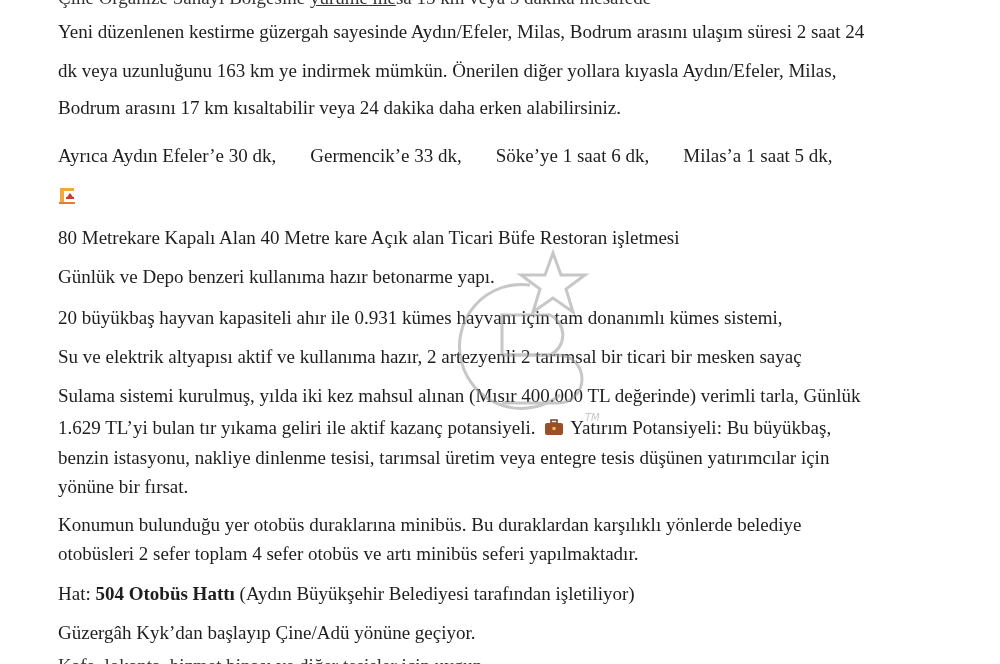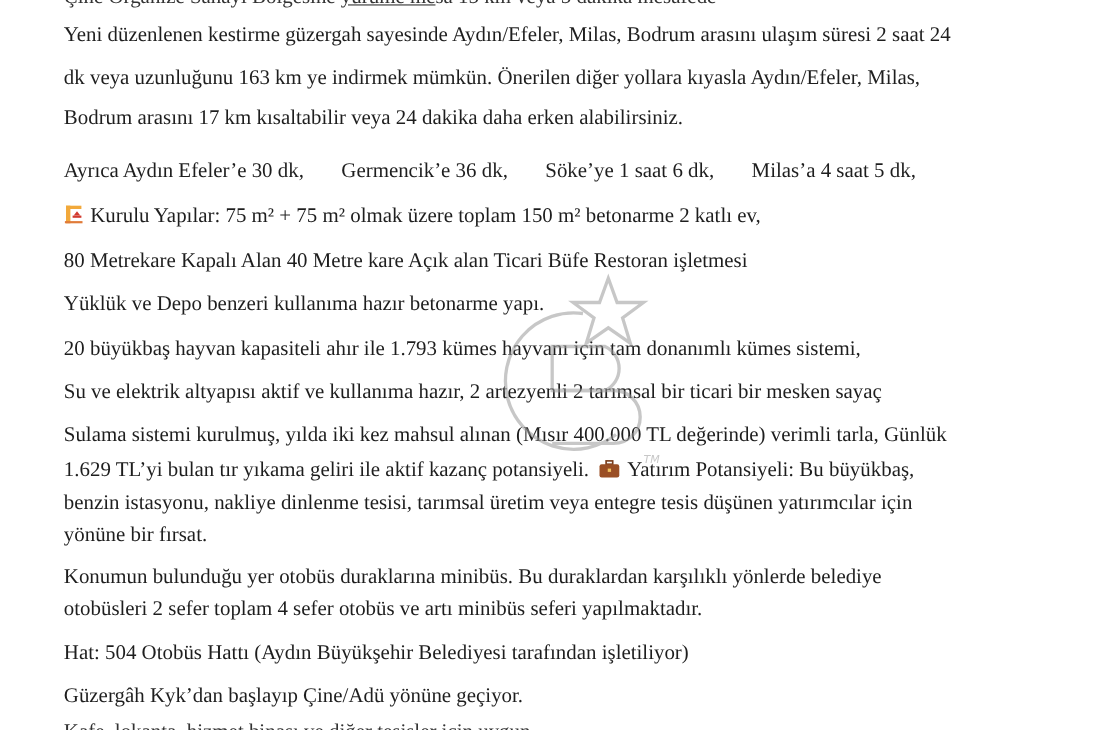--- a/index.html
+++ b/index.html
@@ -7,55 +7,55 @@
     width: 1000px; height: 664px; overflow: hidden; background: #ffffff;
     font-family: "Liberation Serif", "DejaVu Serif", serif;
     color: #1e1e1e; position: relative;
   }
   .doc { position: absolute; left: 58px; top: 0; width: 930px; font-size: 19px; }
   .line { position: absolute; left: 0; white-space: nowrap; line-height: 22px; }
   .cut-top { top: -13px; color: #333; }
   .cut-top u { text-decoration: underline; }
   .cut-bottom { top: 655px; color: #333; }
   .gap { display: inline-block; width: 34px; }
-  .bold { font-weight: normal; }
+  .bold { font-weight: bold; }
   .icon { display: inline-block; vertical-align: -2px; margin-right: 6px; }
   .watermark { position: absolute; left: 440px; top: 245px; width: 170px; height: 180px; pointer-events: none; opacity: 0.55; font-style: italic; }
 </style>
 </head>
 <body>
 
 <div class="doc">
 
   <div class="line cut-top">
     <span>Çine Organize Sanayi Bölgesine </span><u>yürüme me</u><span>sa 15 km veya 5 dakika mesafede</span>
   </div>
 
   <div class="line" style="top:21px">Yeni düzenlenen kestirme güzergah sayesinde Aydın/Efeler, Milas, Bodrum arasını ulaşım süresi 2 saat 24</div>
   <div class="line" style="top:60px">dk veya uzunluğunu 163 km ye indirmek mümkün. Önerilen diğer yollara kıyasla Aydın/Efeler, Milas,</div>
   <div class="line" style="top:97px">Bodrum arasını 17 km kısaltabilir veya 24 dakika daha erken alabilirsiniz.</div>
 
   <div class="line" style="top:145px">
-    <span>Ayrıca Aydın Efeler’e 30 dk,</span><span class="gap"></span><span>Germencik’e 36 dk,</span><span class="gap"></span><span>Söke’ye 1 saat 6 dk,</span><span class="gap"></span><span>Milas’a 4 saat 5 dk,</span>
+    <span>Ayrıca Aydın Efeler’e 30 dk,</span><span class="gap"></span><span>Germencik’e 33 dk,</span><span class="gap"></span><span>Söke’ye 1 saat 6 dk,</span><span class="gap"></span><span>Milas’a 1 saat 5 dk,</span>
   </div>
 
   <div class="line" style="top:186px">
     <span class="icon">
       <svg width="18" height="18" viewBox="0 0 18 18">
           <rect x="2" y="1" width="4" height="16" fill="#f2a93b"></rect>
           <rect x="2" y="1" width="14" height="3" fill="#f2a93b"></rect>
           <path d="M9 10 L12 6 L15 10 Z" fill="#d23a2e"></path>
           <rect x="8" y="10" width="8" height="2" fill="#d23a2e"></rect>
           <rect x="1" y="15" width="16" height="2" fill="#e07b39"></rect>
         </svg>
-    </span><span>Kurulu Yapılar: 75 m² + 75 m² olmak üzere toplam 150 m² betonarme 2 katlı ev,</span>
+    </span>
   </div>
   <div class="line" style="top:227px">80 Metrekare Kapalı Alan 40 Metre kare Açık alan Ticari Büfe Restoran işletmesi</div>
-  <div class="line" style="top:266px">Yüklük ve Depo benzeri kullanıma hazır betonarme yapı.</div>
-  <div class="line" style="top:307px">20 büyükbaş hayvan kapasiteli ahır ile 1.793 kümes hayvanı için tam donanımlı kümes sistemi,</div>
+  <div class="line" style="top:266px">Günlük ve Depo benzeri kullanıma hazır betonarme yapı.</div>
+  <div class="line" style="top:307px">20 büyükbaş hayvan kapasiteli ahır ile 0.931 kümes hayvanı için tam donanımlı kümes sistemi,</div>
   <div class="line" style="top:346px">Su ve elektrik altyapısı aktif ve kullanıma hazır, 2 artezyenli 2 tarımsal bir ticari bir mesken sayaç</div>
 
   <div class="line" style="top:385px">Sulama sistemi kurulmuş, yılda iki kez mahsul alınan (Mısır 400.000 TL değerinde) verimli tarla, Günlük</div>
   <div class="line" style="top:417px">
     <span>1.629 TL’yi bulan tır yıkama geliri ile aktif kazanç potansiyeli.</span>
     <span class="icon" style="margin-left:4px">
       <svg width="20" height="17" viewBox="0 0 20 17">
           <rect x="7" y="1" width="6" height="3" fill="none" stroke="#7a3e1d" stroke-width="1.5"></rect>
           <rect x="1" y="4" width="18" height="12" rx="2" fill="#9a4f25"></rect>
           <rect x="8.5" y="8" width="3" height="3" fill="#f0c060"></rect>

